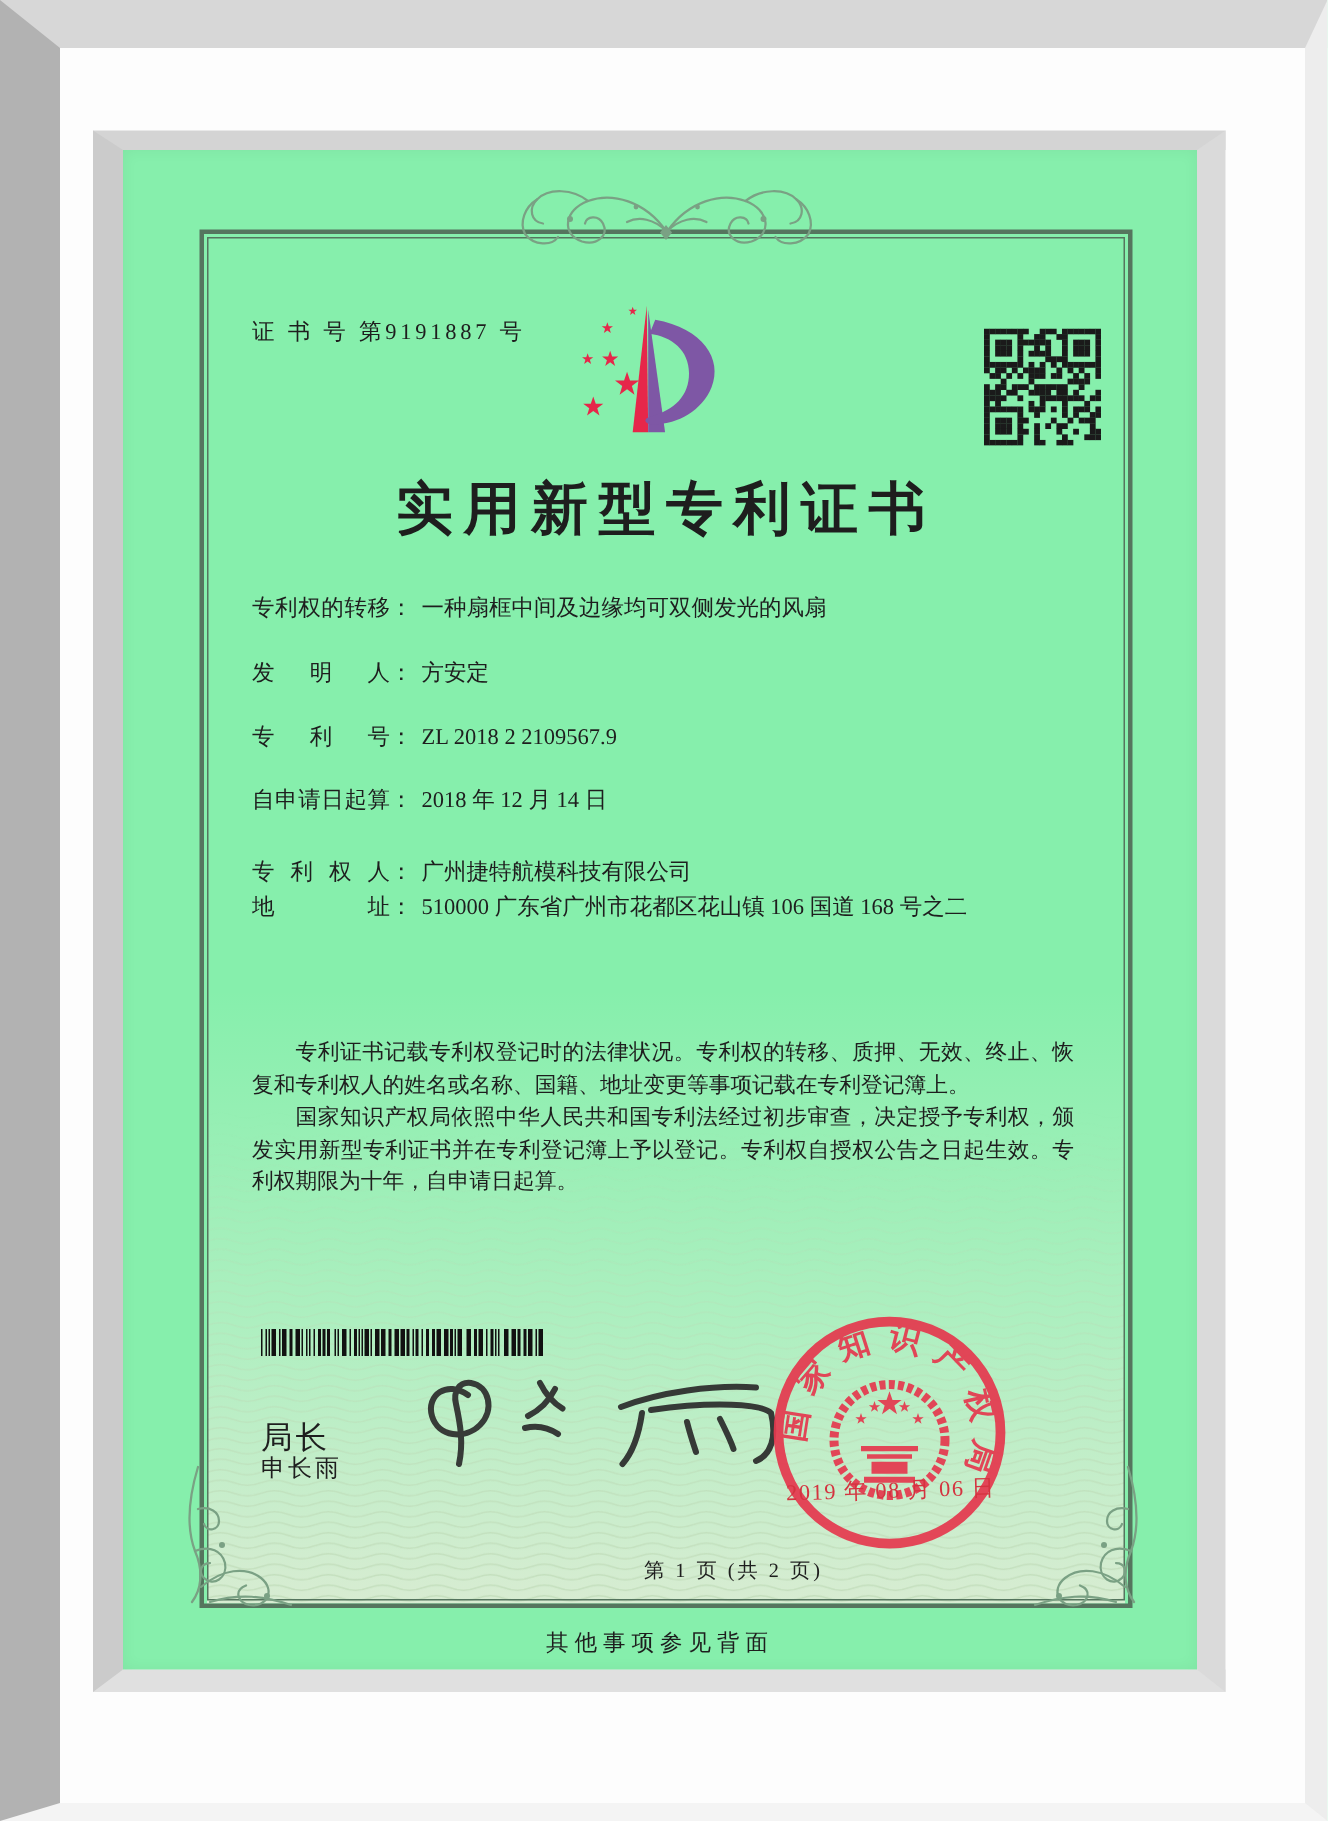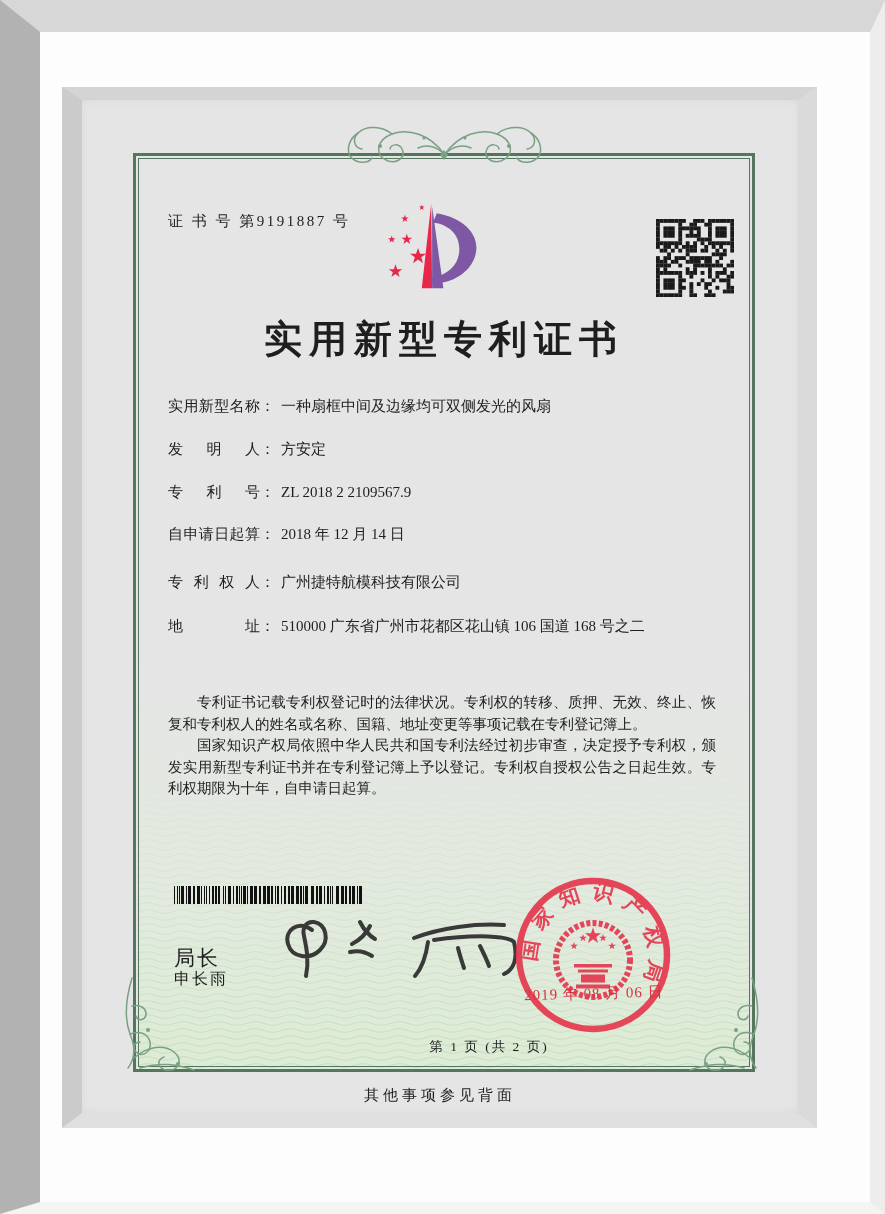--- a/index.html
+++ b/index.html
@@ -7,21 +7,21 @@
          font-family:"Liberation Serif","DejaVu Serif",serif;color:#1e1e1e;}
   
   .frame-outer{position:absolute;inset:0;border-style:solid;
     border-width:32px 15px 12px 40px;
     border-color:#d7d7d7 #ededed #f4f4f4 #b2b2b2;}
   .frame-face{position:absolute;inset:0;border-style:solid;border-color:#fdfdfd;
     border-width:55px 53px 74px 22px;}
   .frame-step{position:absolute;inset:0;border-style:solid;
     border-width:13px 19px 15px 20px;
     border-color:#d4d4d4 #dadada #e0e0e0 #cbcbcb;}
-  .paper{position:absolute;inset:0;background:#e5e5e5;
+  .paper{position:absolute;inset:0;background:#86efac;
     box-shadow:inset 0 0 10px rgba(0,0,0,.05);padding-left:39px;}
   
   .cert-box{position:absolute;left:51px;top:53px;width:622px;height:919px;
     border:3px solid #55755e;box-sizing:border-box;}
   .cert-box-inner{position:absolute;inset:2px;border:1px solid #55755e;}
   
   .tint{position:absolute;left:56px;top:560px;width:612px;height:409px;
     background:linear-gradient(180deg,rgba(226,240,219,0) 0%,rgba(224,239,217,.45) 55%,rgba(220,236,212,.95) 100%);}
   .waves{position:absolute;left:56px;top:640px;width:612px;height:329px;}
   
@@ -374,40 +374,40 @@
               <rect x="37.14" y="74.29" width="3.86" height="3.86" fill="#1a1a1a"></rect>
               <rect x="48.29" y="74.29" width="3.86" height="3.86" fill="#1a1a1a"></rect>
               <rect x="52.00" y="74.29" width="3.86" height="3.86" fill="#1a1a1a"></rect>
               <rect x="55.71" y="74.29" width="3.86" height="3.86" fill="#1a1a1a"></rect>
             </svg>
 
           <div class="cert-title">实用新型专利证书</div>
 
           <div id="rows-host">
   <div class="field-row" style="top: 296px;">
-    <span class="f-label">实用新型名称</span><span class="f-colon">：</span><span class="f-value">一种扇框中间及边缘均可双侧发光的风扇</span>
+    <span class="f-label">专利权的转移</span><span class="f-colon">：</span><span class="f-value">一种扇框中间及边缘均可双侧发光的风扇</span>
   </div>
 
   <div class="field-row" style="top: 339px;">
     <span class="f-label">发明人</span><span class="f-colon">：</span><span class="f-value">方安定</span>
   </div>
 
   <div class="field-row" style="top: 382px;">
     <span class="f-label">专利号</span><span class="f-colon">：</span><span class="f-value">ZL 2018 2 2109567.9</span>
   </div>
 
   <div class="field-row" style="top: 424px;">
     <span class="f-label">自申请日起算</span><span class="f-colon">：</span><span class="f-value">2018 年 12 月 14 日</span>
   </div>
 
   <div class="field-row" style="top: 472px;">
     <span class="f-label">专利权人</span><span class="f-colon">：</span><span class="f-value">广州捷特航模科技有限公司</span>
   </div>
 
-  <div class="field-row" style="top: 516px;">
+  <div class="field-row" style="top: 495px;">
     <span class="f-label">地址</span><span class="f-colon">：</span><span class="f-value">510000 广东省广州市花都区花山镇 106 国道 168 号之二</span>
   </div>
 </div>
 
 
           <div class="paras">
             <p>专利证书记载专利权登记时的法律状况。专利权的转移、质押、无效、终止、恢复和专利权人的姓名或名称、国籍、地址变更等事项记载在专利登记簿上。</p>
             <p>国家知识产权局依照中华人民共和国专利法经过初步审查，决定授予专利权，颁发实用新型专利证书并在专利登记簿上予以登记。专利权自授权公告之日起生效。专利权期限为十年，自申请日起算。</p>
           </div>
 

